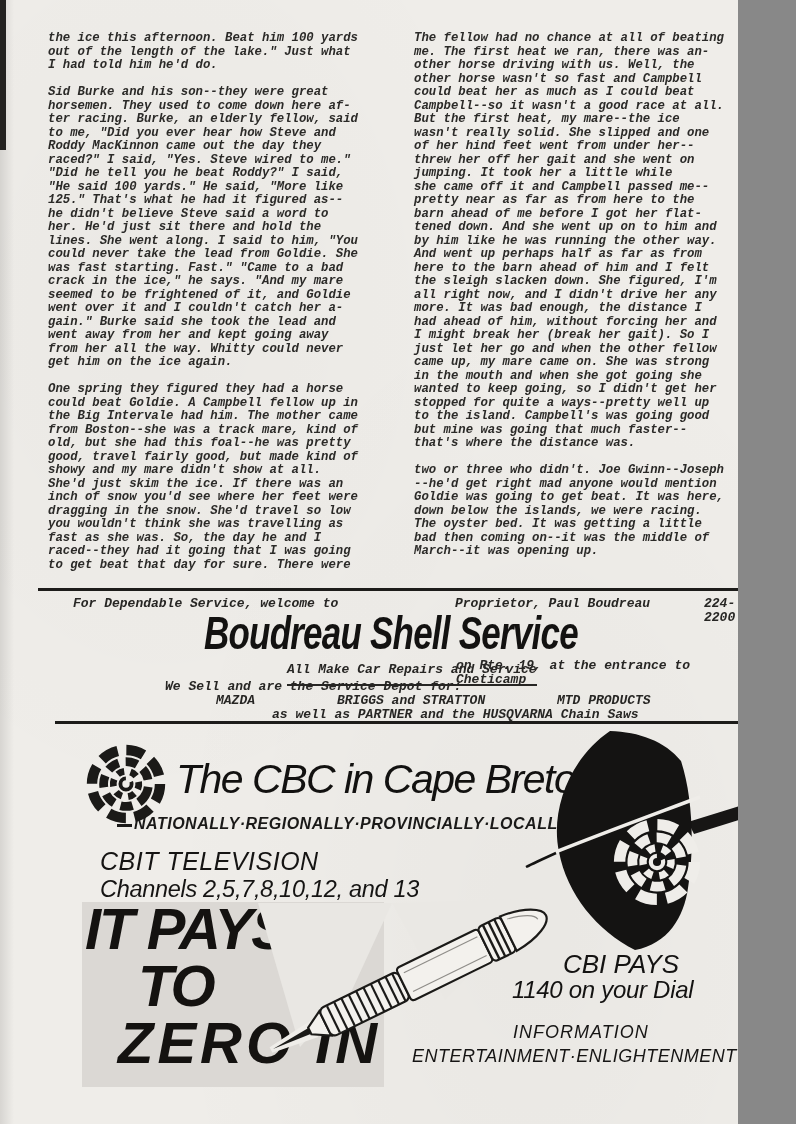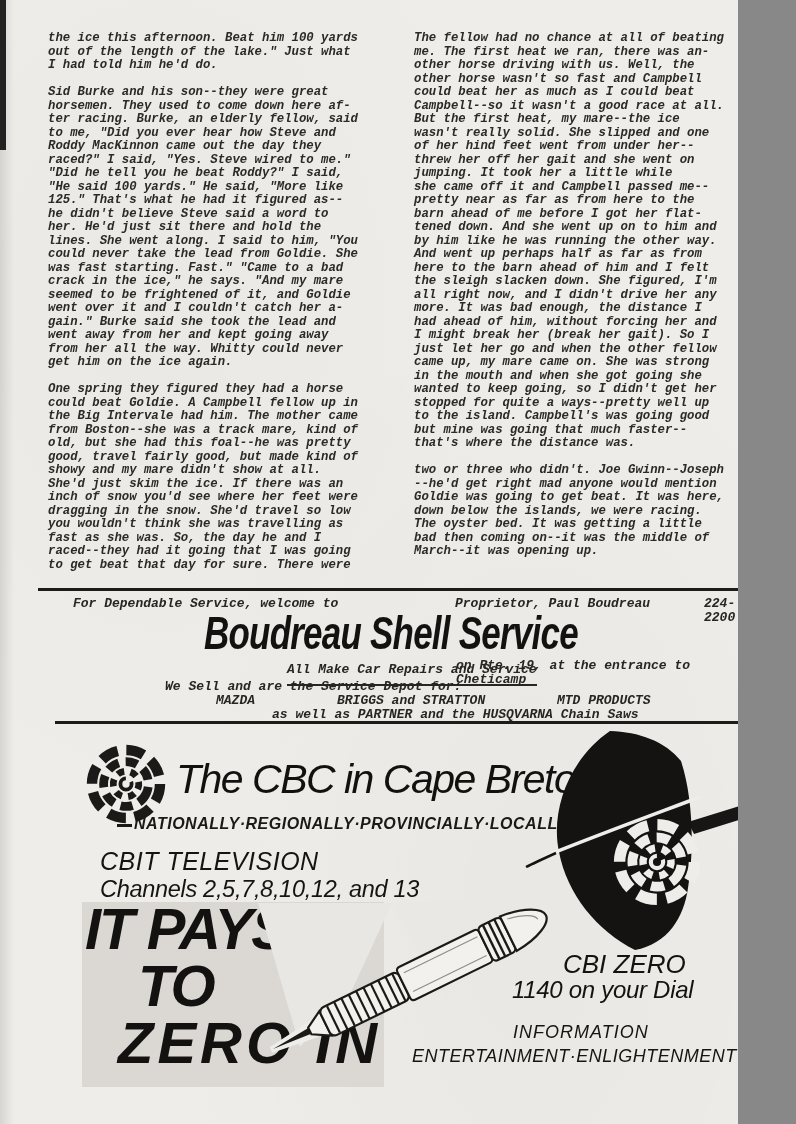--- a/index.html
+++ b/index.html
@@ -186,21 +186,21 @@
     <div class="cbc-tagline">NATIONALLY·REGIONALLY·PROVINCIALLY·LOCALLY</div>
 
     <div class="tv-head">CBIT TELEVISION</div>
     <div class="tv-channels">Channels 2,5,7,8,10,12, and 13</div>
 
     <div class="gray-box"></div>
     <div class="slogan l1">IT PAYS</div>
     <div class="slogan l2">TO</div>
     <div class="slogan l3">ZERO IN</div>
 
-    <div class="radio-head">CBI ZERO</div>
+    <div class="radio-head">CBI PAYS</div>
     <div class="radio-dial">1140 on your Dial</div>
     <div class="radio-l1">INFORMATION</div>
     <div class="radio-l2">ENTERTAINMENT·ENLIGHTENMENT</div>
 
     <svg class="dart-svg" viewBox="0 700 796 424" aria-hidden="true">
 
       <polygon points="258,903 392,903 352,990 300,1047" fill="#e9e7e3"></polygon>
       <polygon points="392,903 545,898 445,1000" fill="#eae8e4"></polygon>
 
       <polygon points="688,822 746,804 752,816 694,834" fill="#171615"></polygon>

